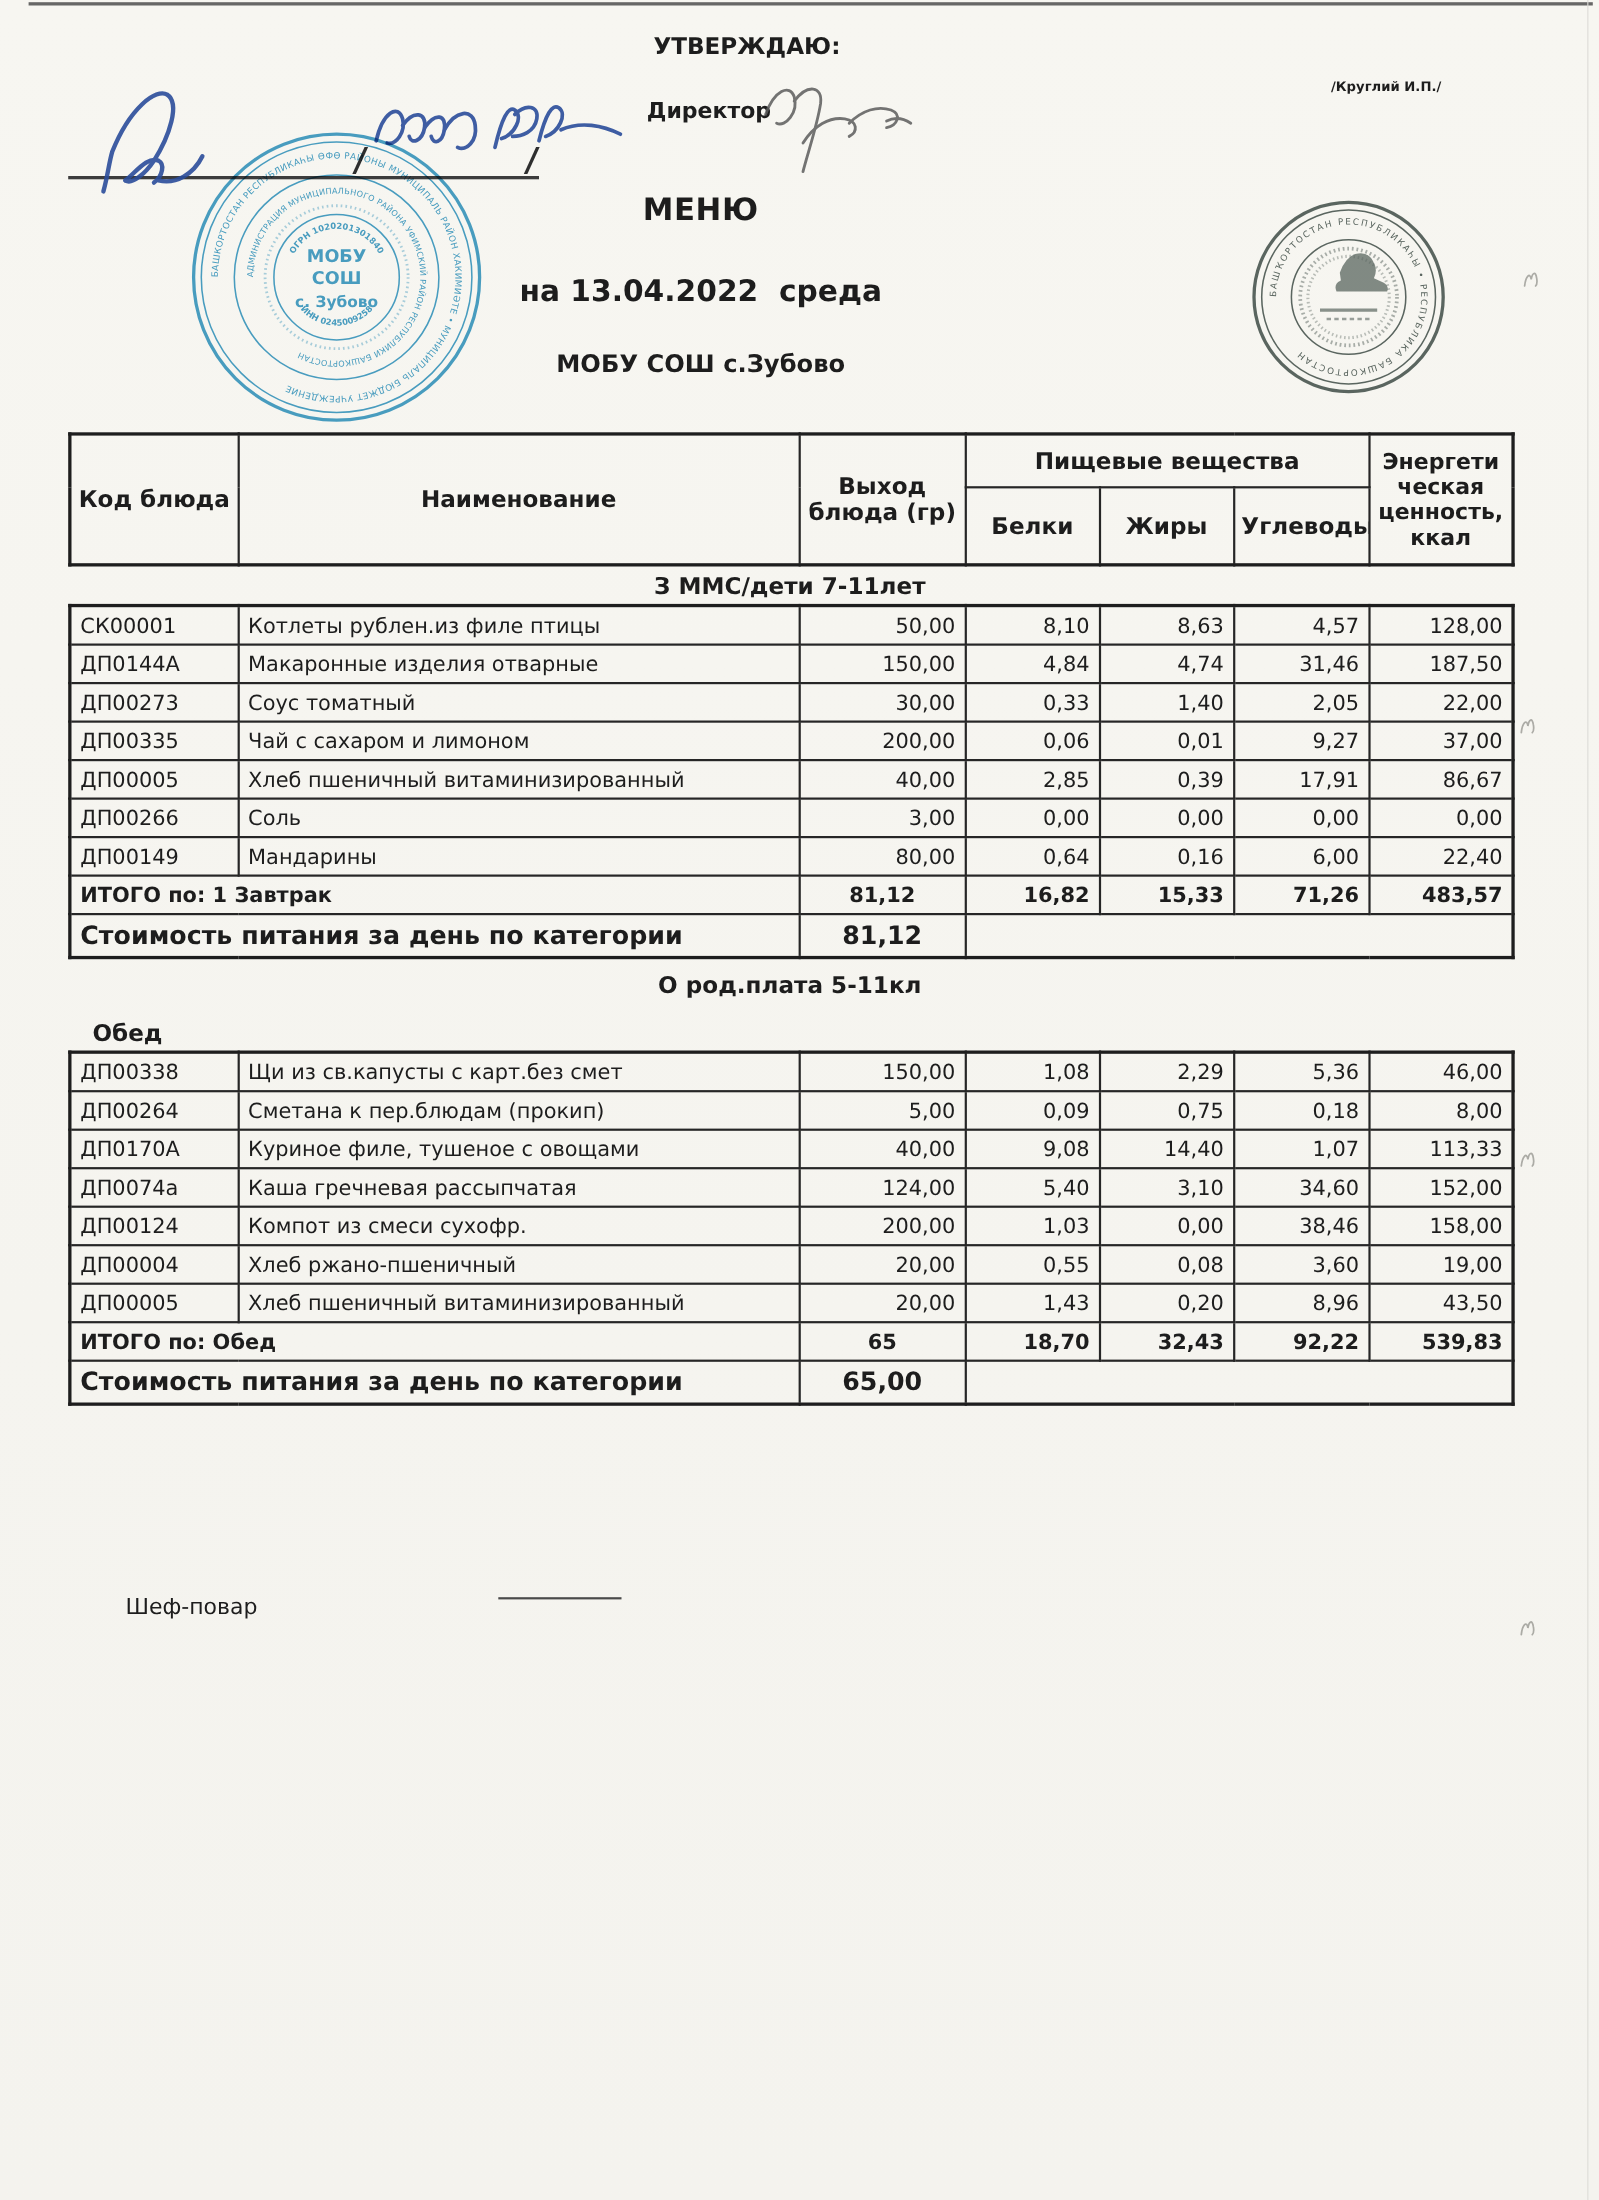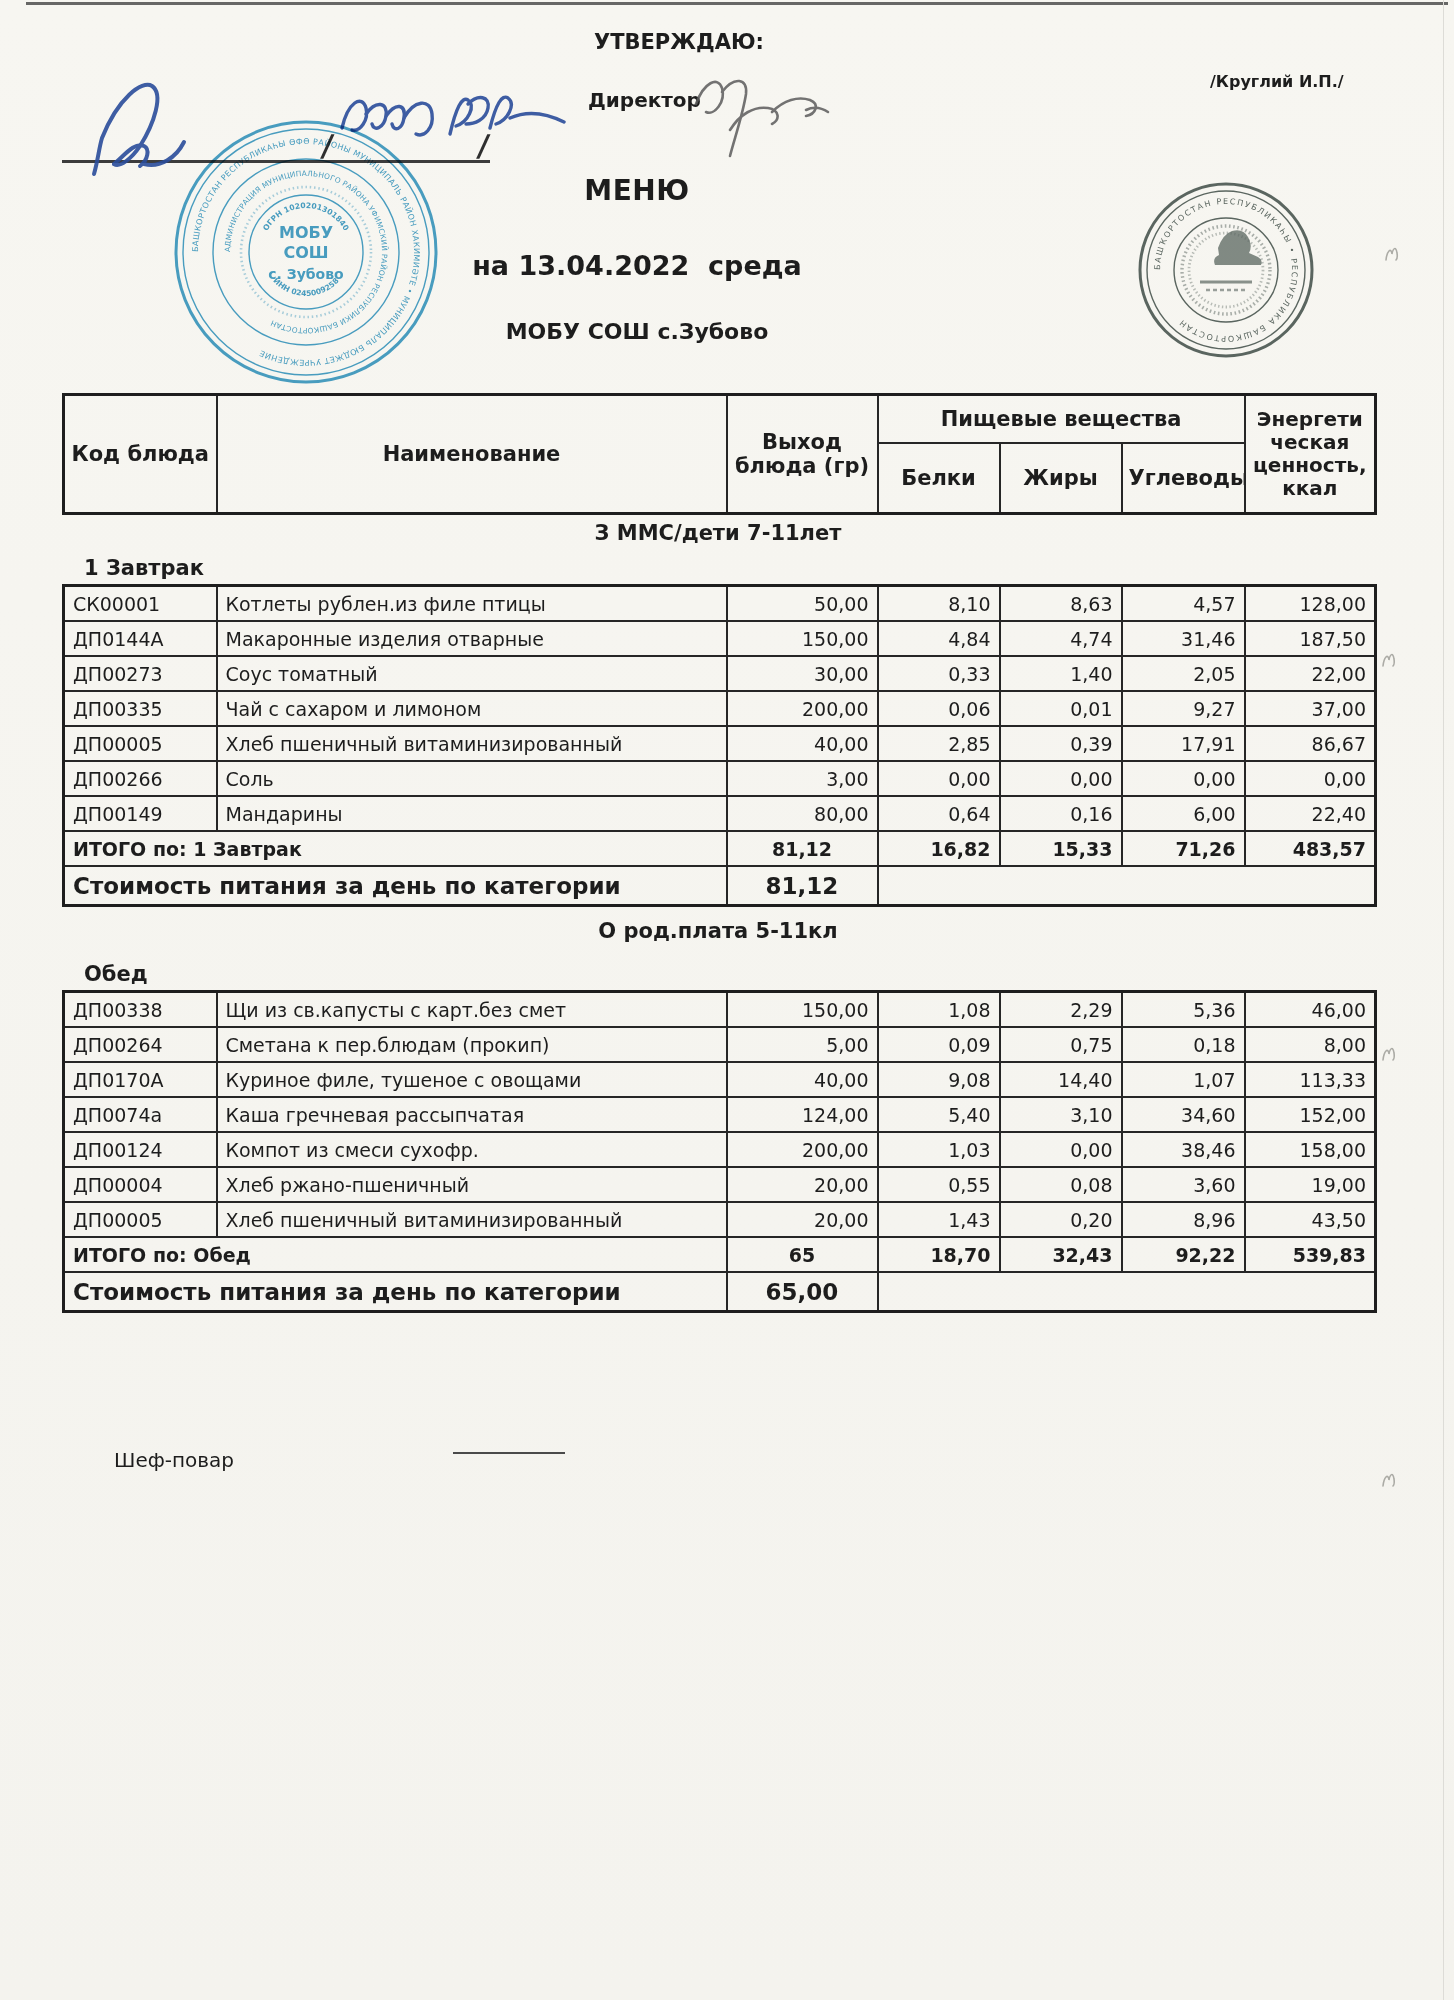--- a/index.html
+++ b/index.html
@@ -9,21 +9,21 @@
     font-family:"DejaVu Sans", sans-serif; color:#1d1d1d; overflow:hidden;
   }
   .scan-top-line { position:absolute; left:26px; top:2px; width:1422px; height:3px; background:#4d4d4d; opacity:.85; }
   .scan-right-strip { position:absolute; right:0; top:0; width:10px; height:100%; background:#edecе8; border-left:1px solid #dddcd7; }
 
   .approve-block { position:absolute; left:148px; top:28px; width:330px; text-align:center; font-weight:bold; }
   .approve-label { font-size:21px; letter-spacing:.4px; }
   .approve-role  { font-size:20px; margin-top:6px; white-space:pre-wrap; }
   .confirm-label { position:absolute; left:594px; top:30px; font-size:21px; font-weight:bold; }
   .confirm-role  { position:absolute; left:588px; top:88px; font-size:20px; font-weight:bold; }
-  .confirm-name  { position:absolute; left:1210px; top:72px; font-size:16px; font-weight:bold; }
+  .confirm-name  { position:absolute; left:1210px; top:72px; font-size:12px; font-weight:bold; }
 
   .sig-line { position:absolute; left:62px; top:160px; width:428px; border-bottom:3px solid #3c3c3c; }
   .slash { position:absolute; font-size:30px; font-weight:bold; color:#2e2e2e; transform:skewX(-8deg); }
   .slash-mid { left:322px; top:128px; }
   .slash-end { left:478px; top:128px; }
 
   .sig-svg { position:absolute; }
   .sig-left-1 { left:88px;  top:76px;  }
   .sig-left-2 { left:338px; top:86px;  }
   .sig-director { left:688px; top:68px; }
@@ -182,21 +182,20 @@
       </tr>
       <tr class="row2">
         <th>Белки</th>
         <th>Жиры</th>
         <th>Углеводы</th>
       </tr>
     </tbody>
       </table>
 
     <div class="cat-label">З ММС/дети 7-11лет</div>
-    <div class="meal-label">1 Завтрак</div>
     <div class="gap-before-table"></div>
 
     <table class="mt body-table">
       <colgroup>
           <col style="width:153px">
           <col style="width:510px">
           <col style="width:151px">
           <col style="width:122px">
           <col style="width:122px">
           <col style="width:123px">

